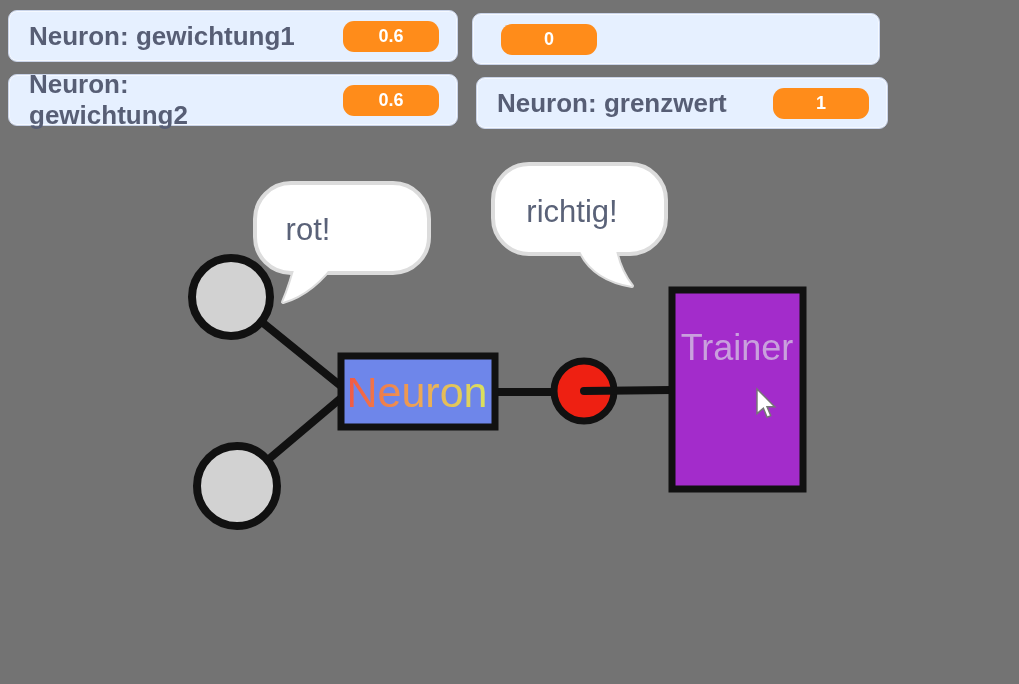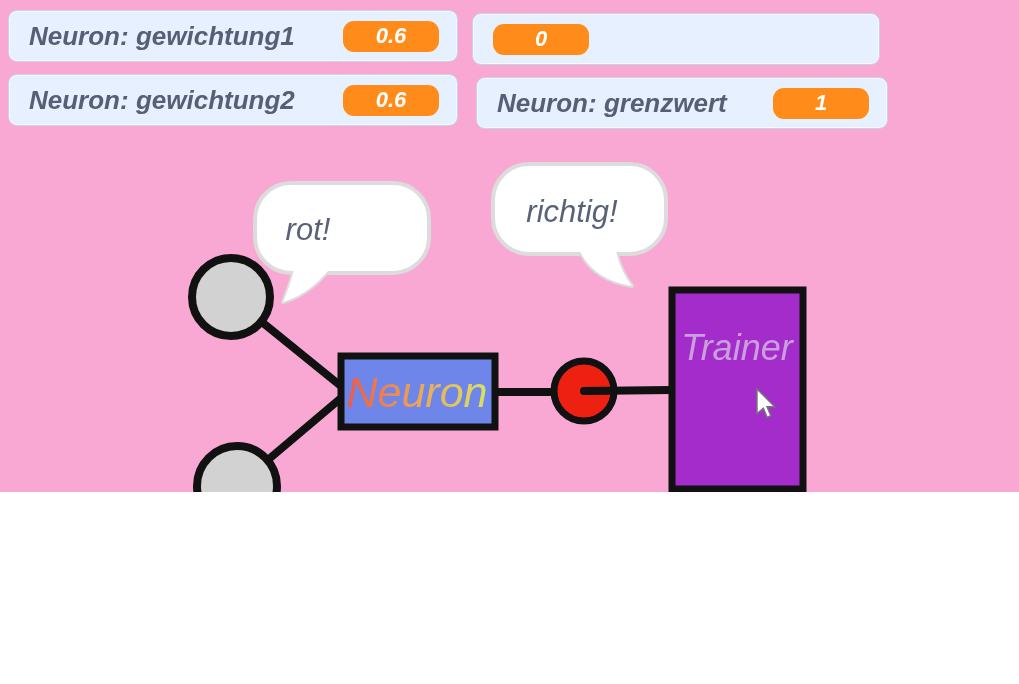--- a/index.html
+++ b/index.html
@@ -1,35 +1,35 @@
 <!DOCTYPE html>
 <html><head>
 <meta charset="utf-8">
 <style>
   html,body{margin:0;padding:0;background:#fff;}
   .stage{
-    position:relative;width:1019px;height:492px;background:#f9a8d4;
-    overflow:hidden;font-family:"Liberation Sans",sans-serif;font-style:italic;
+    position:relative;width:1019px;height:684px;background:#737373;
+    overflow:hidden;font-family:"Liberation Sans",sans-serif;
   }
   
   .monitor{
     position:absolute;height:52px;background:#e6f0ff;border:1px solid #c9d3e8;
     border-radius:9px;display:flex;align-items:center;justify-content:space-between;
     padding:0 18px 0 20px;box-sizing:border-box;
     font-weight:bold;font-size:26px;color:#575e75;
     box-shadow:0 0 0 1px rgba(255,255,255,.6) inset;
   }
   #monitor-gewichtung1{left:8px;top:10px;width:450px;}
   #monitor-gewichtung2{left:8px;top:74px;width:450px;gap:46px;}
   #monitor-inputwert{left:472px;top:13px;width:408px;}
   #monitor-grenzwert{left:476px;top:77px;width:412px;}
   .mvalue{
     background:#ff8c1a;color:#ffffff;min-width:96px;height:31px;border-radius:11px;
     display:flex;align-items:center;justify-content:center;
-    font-size:22px;font-weight:bold;padding:0 8px;box-sizing:border-box;
+    font-size:18px;font-weight:bold;padding:0 8px;box-sizing:border-box;margin-left:8px;
   }
   
   .scene{position:absolute;left:0;top:0;}
   .link{stroke:#111111;stroke-width:8;stroke-linecap:round;}
   .node{stroke:#111111;stroke-width:8;}
   .box{stroke:#111111;stroke-width:7;}
   .bubble{fill:#ffffff;stroke:#dcdcdc;stroke-width:4;stroke-linejoin:round;}
   .bubble-patch{fill:#ffffff;}
   .svgtext{font-family:"Liberation Sans",sans-serif;}
   .bubble-text{font-size:31px;fill:#5a6278;}

